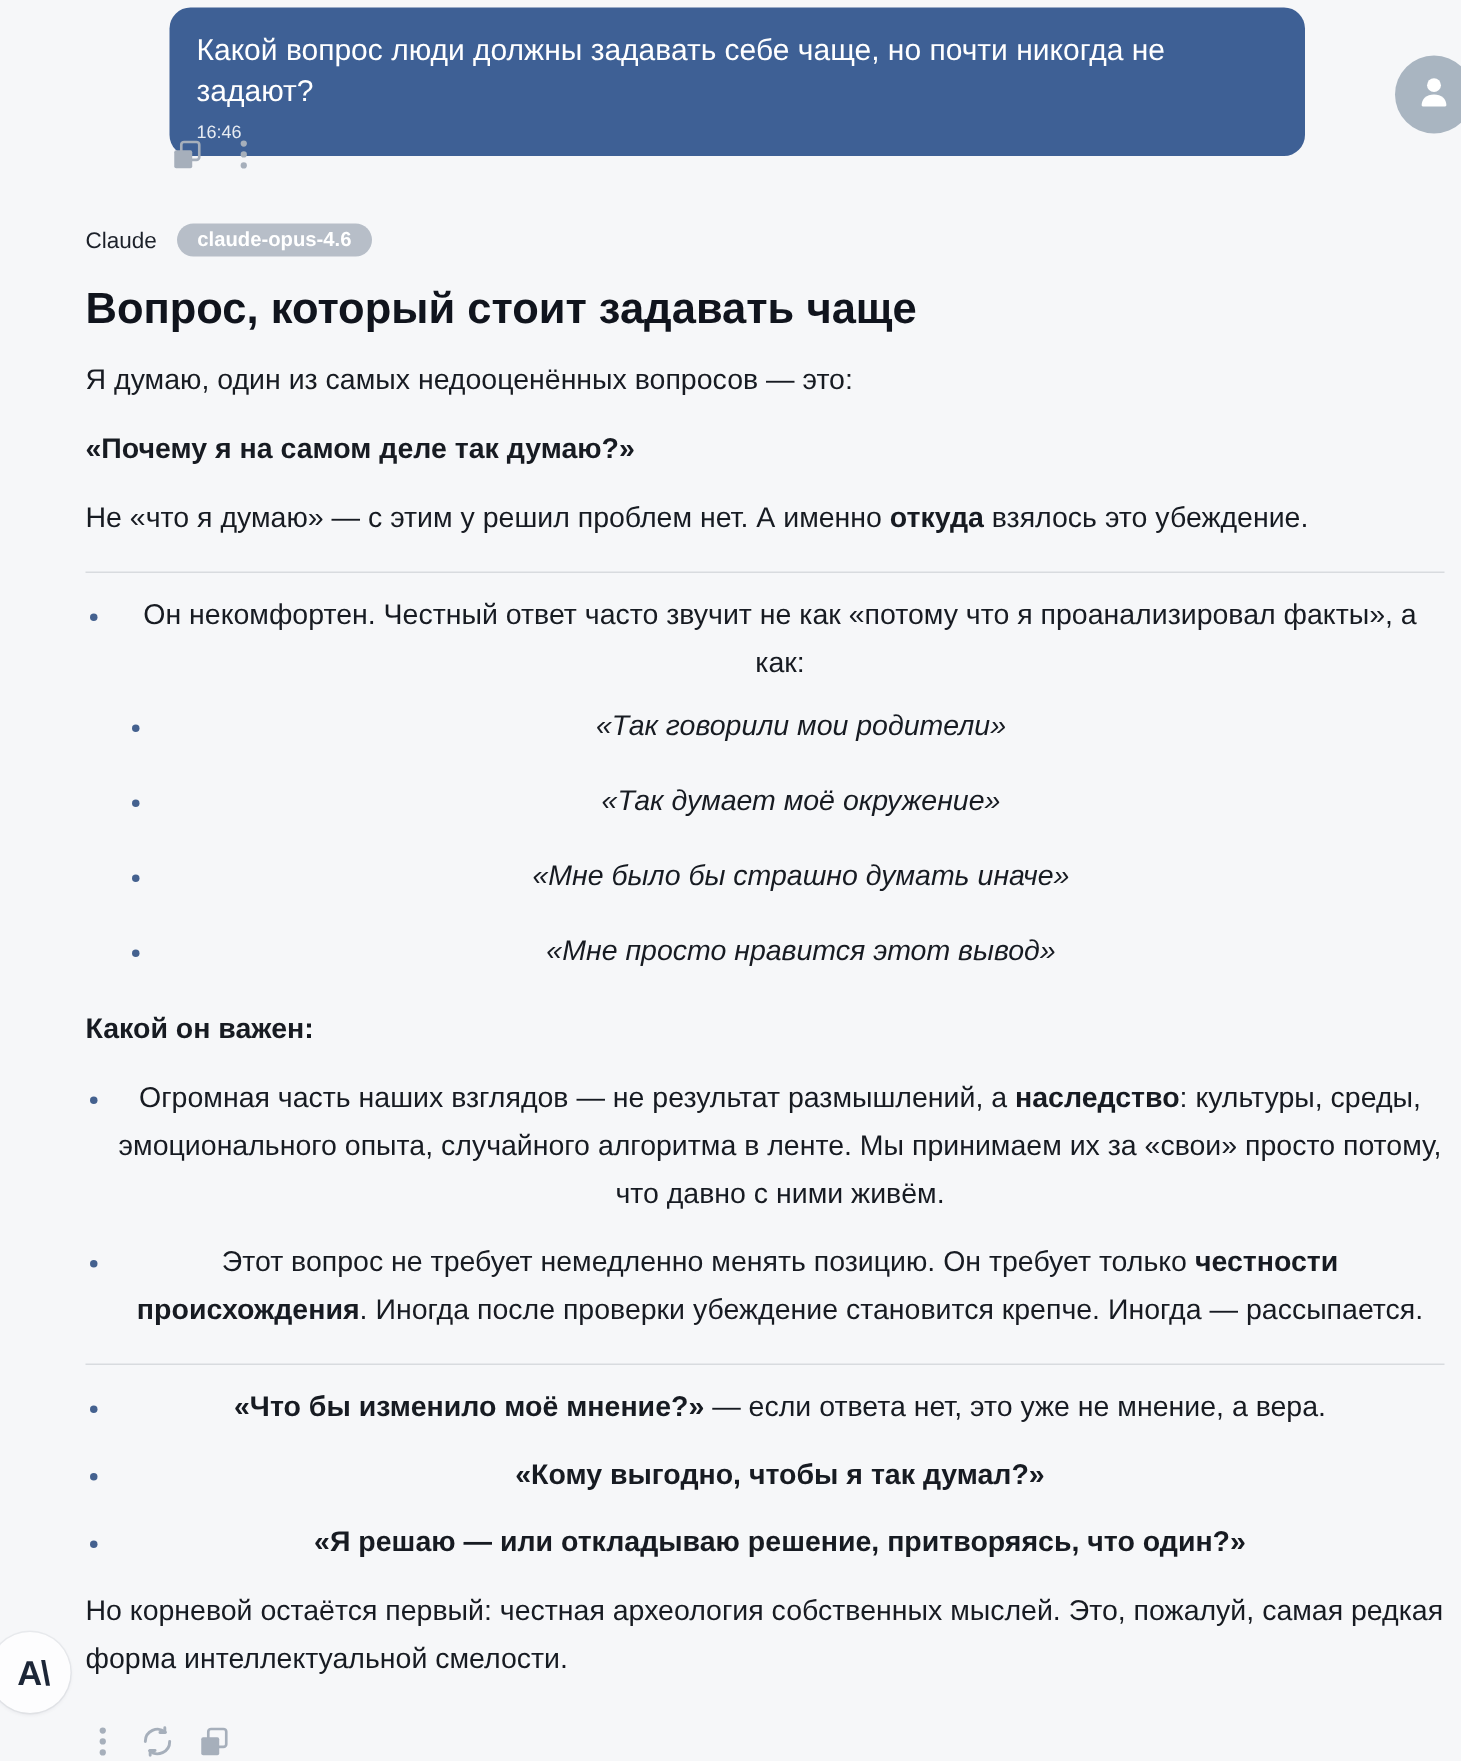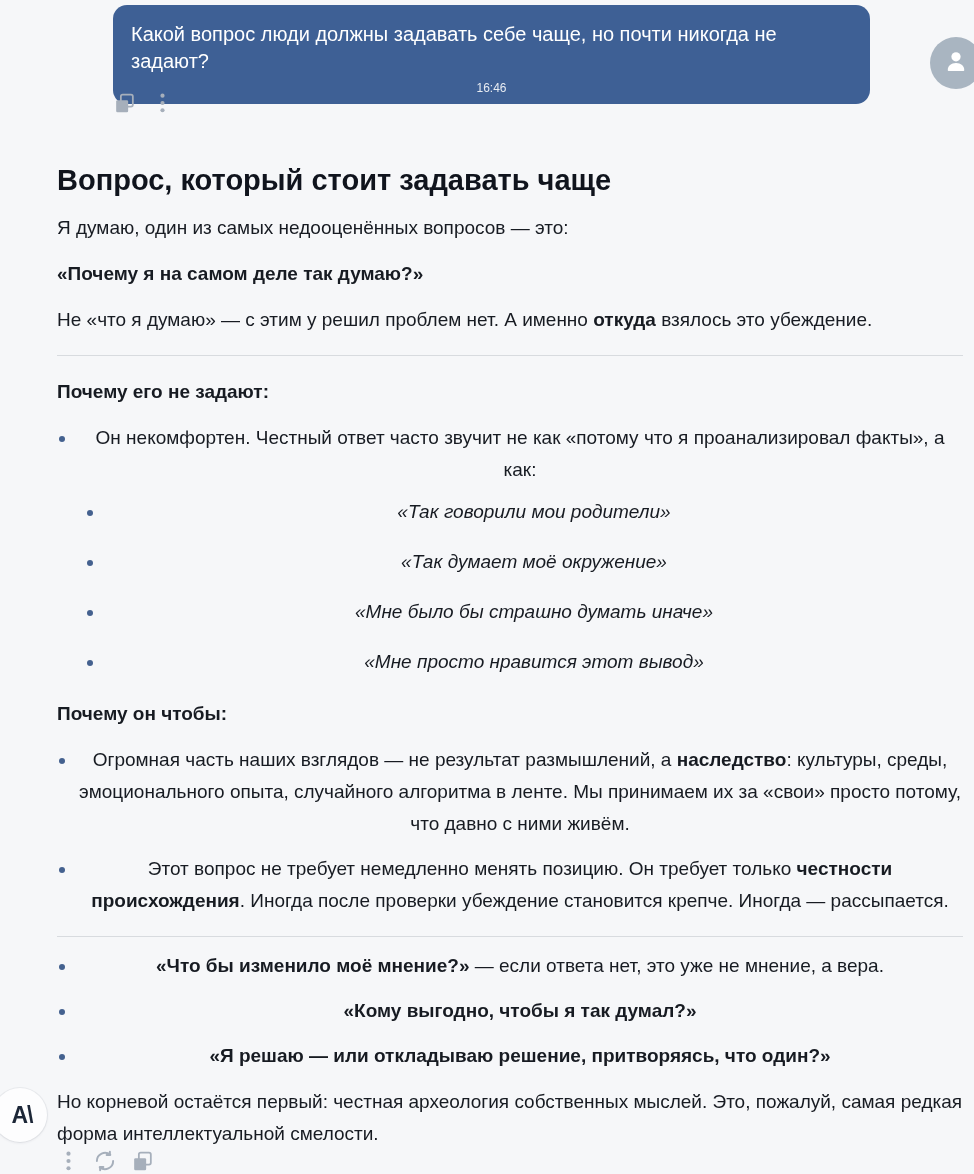--- a/index.html
+++ b/index.html
@@ -12,21 +12,21 @@
     overflow:hidden;
   }
 
   
   .bubble {
     position:absolute; left:113px; top:5px; width:757px;
     background:#3e6095; border-radius:14px;
     padding:16px 18px 9px 18px; color:#ffffff;
   }
   .bubble-text { font-size:20px; line-height:27px; }
-  .bubble-time { text-align:center; font-size:12px; color:rgba(255,255,255,.88); margin-top:6px; }
+  .bubble-time { text-align:left; font-size:12px; color:rgba(255,255,255,.88); margin-top:6px; }
 
   .user-avatar {
     position:absolute; left:930px; top:37px; width:52px; height:52px;
     border-radius:50%; background:#a9b5c1;
     display:flex; align-items:center; justify-content:center;
   }
 
   .msg-actions { position:absolute; left:111px; top:90px; display:flex; gap:12px; }
   .icon-btn { background:none; border:none; padding:0; cursor:pointer; width:26px; height:26px;
               display:flex; align-items:center; justify-content:center; }
@@ -102,46 +102,49 @@
         <circle cx="12" cy="4.5" r="2" fill="#a6afbb"></circle>
         <circle cx="12" cy="11.5" r="2" fill="#a6afbb"></circle>
         <circle cx="12" cy="18.5" r="2" fill="#a6afbb"></circle>
       </svg>
     </span>
   </button>
 </div>
 
 <div class="assistant">
 
+  <div class="assistant-header">
+    <span class="assistant-name">Claude</span>
+    <span class="model-badge">claude-opus-4.6</span>
+  </div>
 
   <h1 class="msg-title">Вопрос, который стоит задавать чаще</h1>
 
   <p>Я думаю, один из самых недооценённых вопросов — это:</p>
 
   <p class="bold">«Почему я на самом деле так думаю?»</p>
 
   <p><span>Не «что я думаю» — с этим у решил проблем нет. А именно </span><strong>откуда</strong><span> взялось это убеждение.</span></p>
 
   <hr class="rule">
 
-  <p class="bold sec-head">Почему его не задают:</p>
 
   <ul>
     <li>
       <span>Он некомфортен. Честный ответ часто звучит не как «потому что я проанализировал факты», а как:</span>
       <ul class="sub-list">
         <li>«Так говорили мои родители»</li>
         <li>«Так думает моё окружение»</li>
         <li>«Мне было бы страшно думать иначе»</li>
         <li>«Мне просто нравится этот вывод»</li>
       </ul>
     </li>
   </ul>
 
-  <p class="bold sec-head">Почему он чтобы:</p>
+  <p class="bold sec-head">Какой он важен:</p>
 
   <ul>
     <li><span>Огромная часть наших взглядов — не результат размышлений, а </span><strong>наследство</strong><span>: культуры, среды, эмоционального опыта, случайного алгоритма в ленте. Мы принимаем их за «свои» просто потому, что давно с ними живём.</span></li>
     <li><span>Этот вопрос не требует немедленно менять позицию. Он требует только </span><strong>честности происхождения</strong><span>. Иногда после проверки убеждение становится крепче. Иногда — рассыпается.</span></li>
   </ul>
 
   <hr class="rule">
 
 
   <ul>

